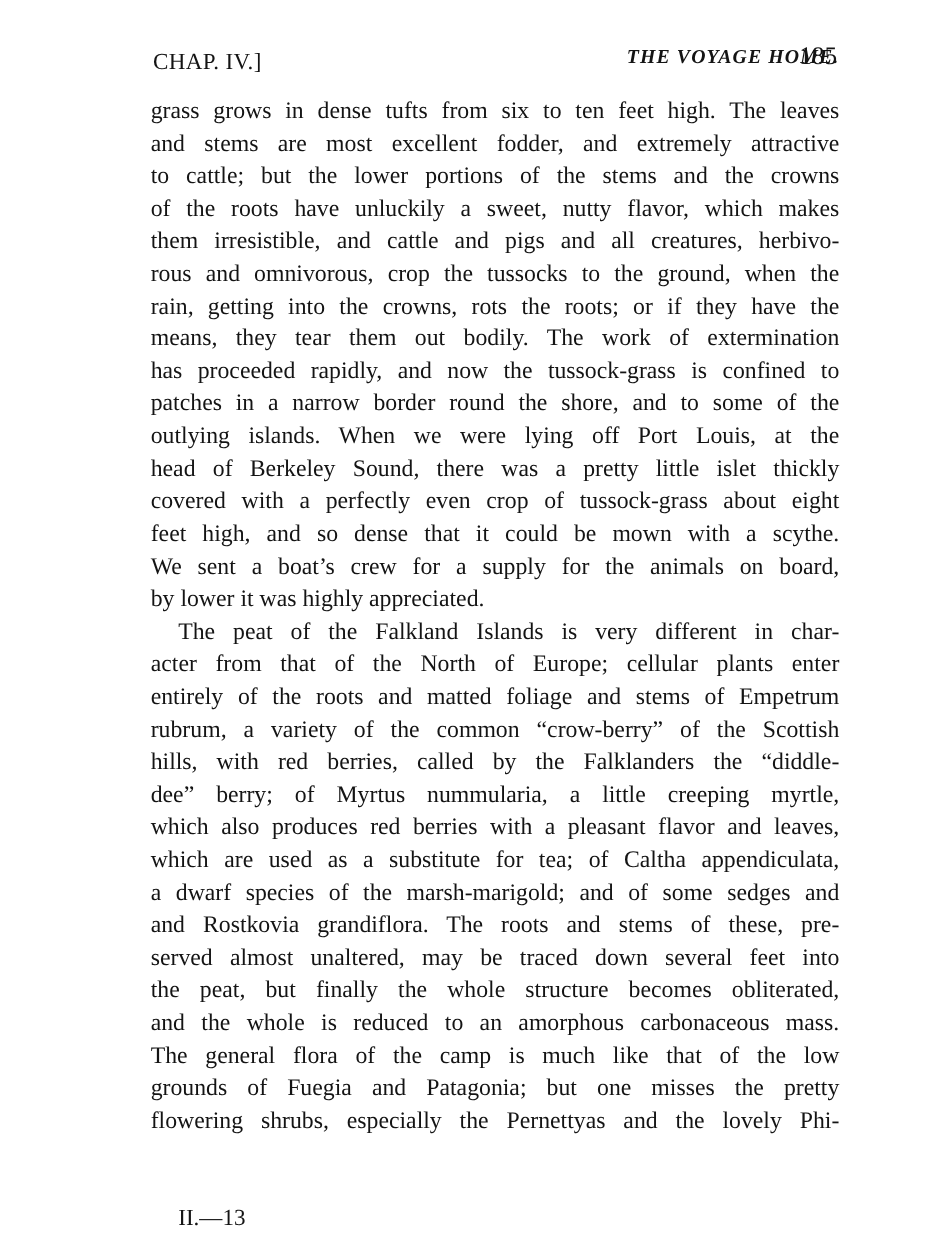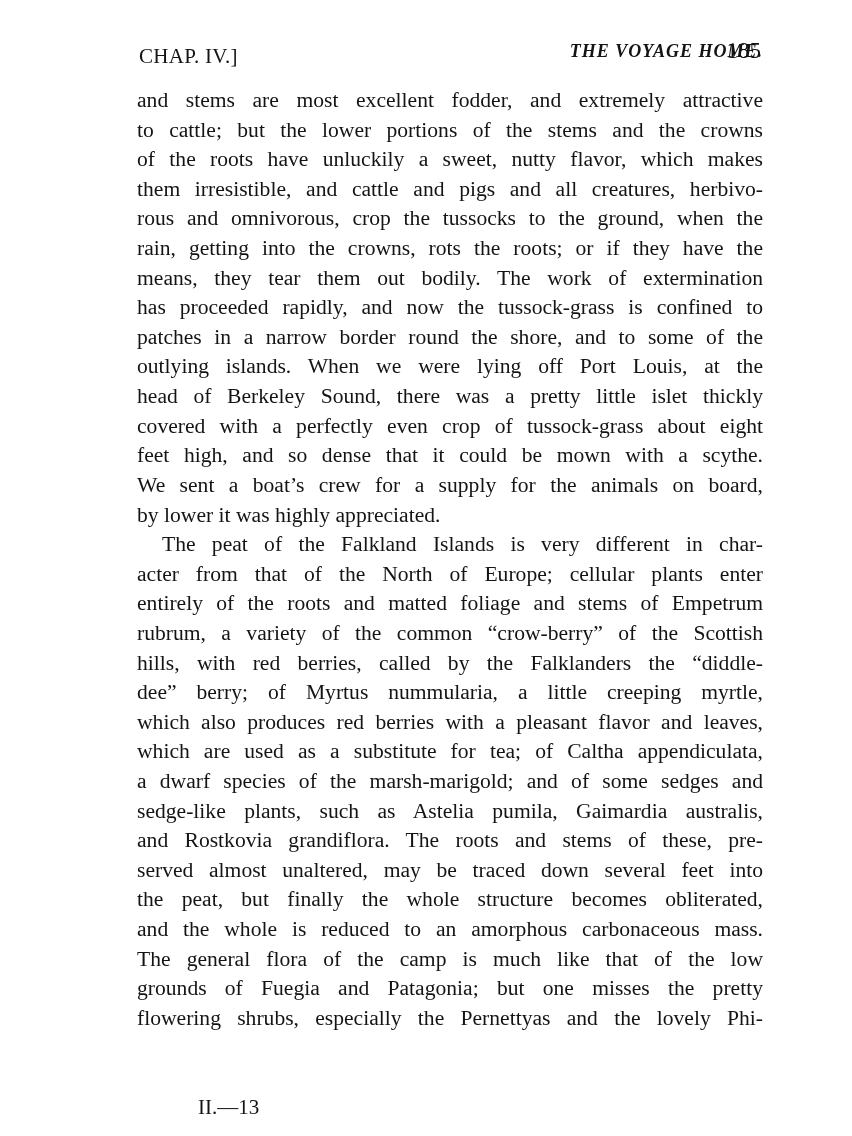--- a/index.html
+++ b/index.html
@@ -75,34 +75,34 @@
   .line.indent {
     padding-left: 25px;
   }
   .it { }
   .signature {
     position: absolute;
     left: 25px;
     top: 1093px;
     font-size: 21px;
     line-height: 28px;
-    margin-left: 36px;
   }
 </style>
 </head>
 <body>
 
 <div class="page">
   <div class="running-head">
     <span class="rh-chapter">CHAP. IV.]</span>
     <div class="rh-title"><span class="rh-title-inner">THE VOYAGE HOME.</span></div>
     <span class="rh-folio">185</span>
   </div>
 
   <div class="body-text" id="body-text">
+      <div class="line"><span>grass grows in dense tufts from six to ten feet high.  The leaves</span></div>
       <div class="line"><span>and stems are most excellent fodder, and extremely attractive</span></div>
       <div class="line"><span>to cattle; but the lower portions of the stems and the crowns</span></div>
       <div class="line"><span>of the roots have unluckily a sweet, nutty flavor, which makes</span></div>
       <div class="line"><span>them irresistible, and cattle and pigs and all creatures, herbivo-</span></div>
       <div class="line"><span>rous and omnivorous, crop the tussocks to the ground, when the</span></div>
       <div class="line"><span>rain, getting into the crowns, rots the roots; or if they have the</span></div>
       <div class="line"><span>means, they tear them out bodily.  The work of extermination</span></div>
       <div class="line"><span>has proceeded rapidly, and now the tussock-grass is confined to</span></div>
       <div class="line"><span>patches in a narrow border round the shore, and to some of the</span></div>
       <div class="line"><span>outlying islands.  When we were lying off Port Louis, at the</span></div>
@@ -113,21 +113,20 @@
       <div class="line last-of-para"><span>by lower it was highly appreciated.</span></div>
       <div class="line indent"><span>The peat of the Falkland Islands is very different in char-</span></div>
       <div class="line"><span>acter from that of the North of Europe; cellular plants enter</span></div>
       <div class="line"><span>entirely of the roots and matted foliage and stems of </span><span class="it">Empetrum</span></div>
       <div class="line"><span class="it">rubrum</span><span>, a variety of the common “crow-berry” of the Scottish</span></div>
       <div class="line"><span>hills, with red berries, called by the Falklanders the “diddle-</span></div>
       <div class="line"><span>dee” berry; of </span><span class="it">Myrtus nummularia</span><span>, a little creeping myrtle,</span></div>
       <div class="line"><span>which also produces red berries with a pleasant flavor and leaves,</span></div>
       <div class="line"><span>which are used as a substitute for tea; of </span><span class="it">Caltha appendiculata</span><span>,</span></div>
       <div class="line"><span>a dwarf species of the marsh-marigold; and of some sedges and</span></div>
-      <div class="line"><span>sedge-like plants, such as </span><span class="it">Astelia pumila</span><span>, </span><span class="it">Gaimardia australis</span><span>,</span></div>
       <div class="line"><span>and </span><span class="it">Rostkovia grandiflora</span><span>.  The roots and stems of these, pre-</span></div>
       <div class="line"><span>served almost unaltered, may be traced down several feet into</span></div>
       <div class="line"><span>the peat, but finally the whole structure becomes obliterated,</span></div>
       <div class="line"><span>and the whole is reduced to an amorphous carbonaceous mass.</span></div>
       <div class="line"><span>The general flora of the camp is much like that of the low</span></div>
       <div class="line"><span>grounds of Fuegia and Patagonia; but one misses the pretty</span></div>
       <div class="line"><span>flowering shrubs, especially the </span><span class="it">Pernettyas</span><span> and the lovely </span><span class="it">Phi-</span></div>
     </div>
 
   <div class="signature">II.—13</div>

